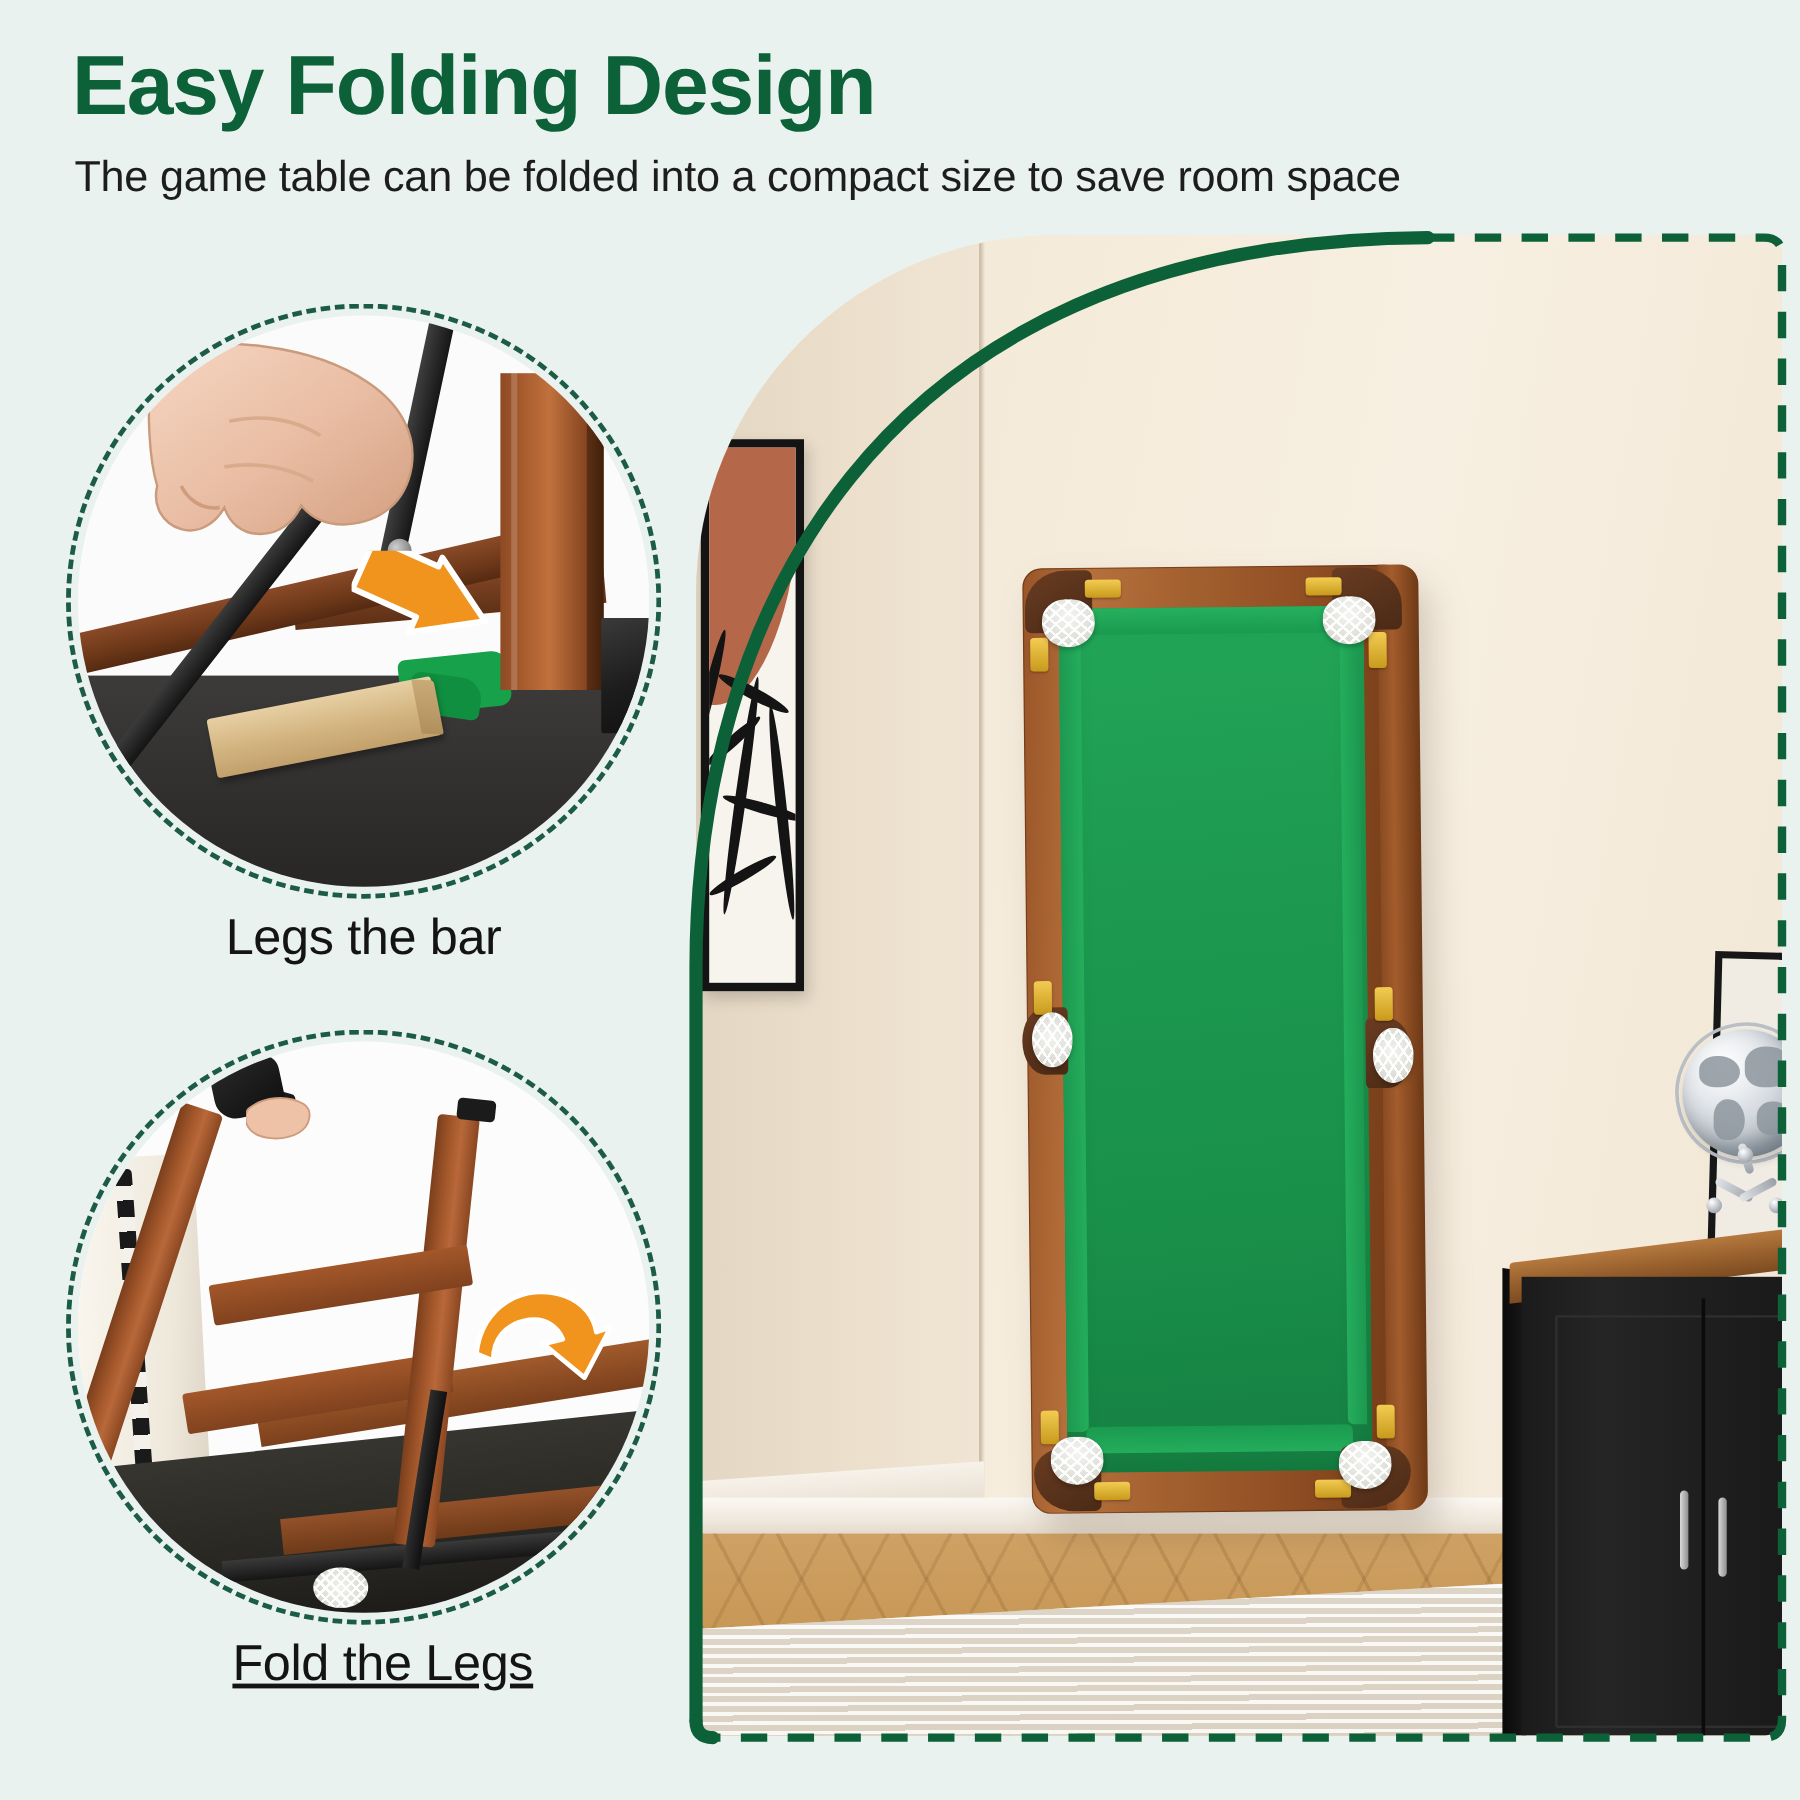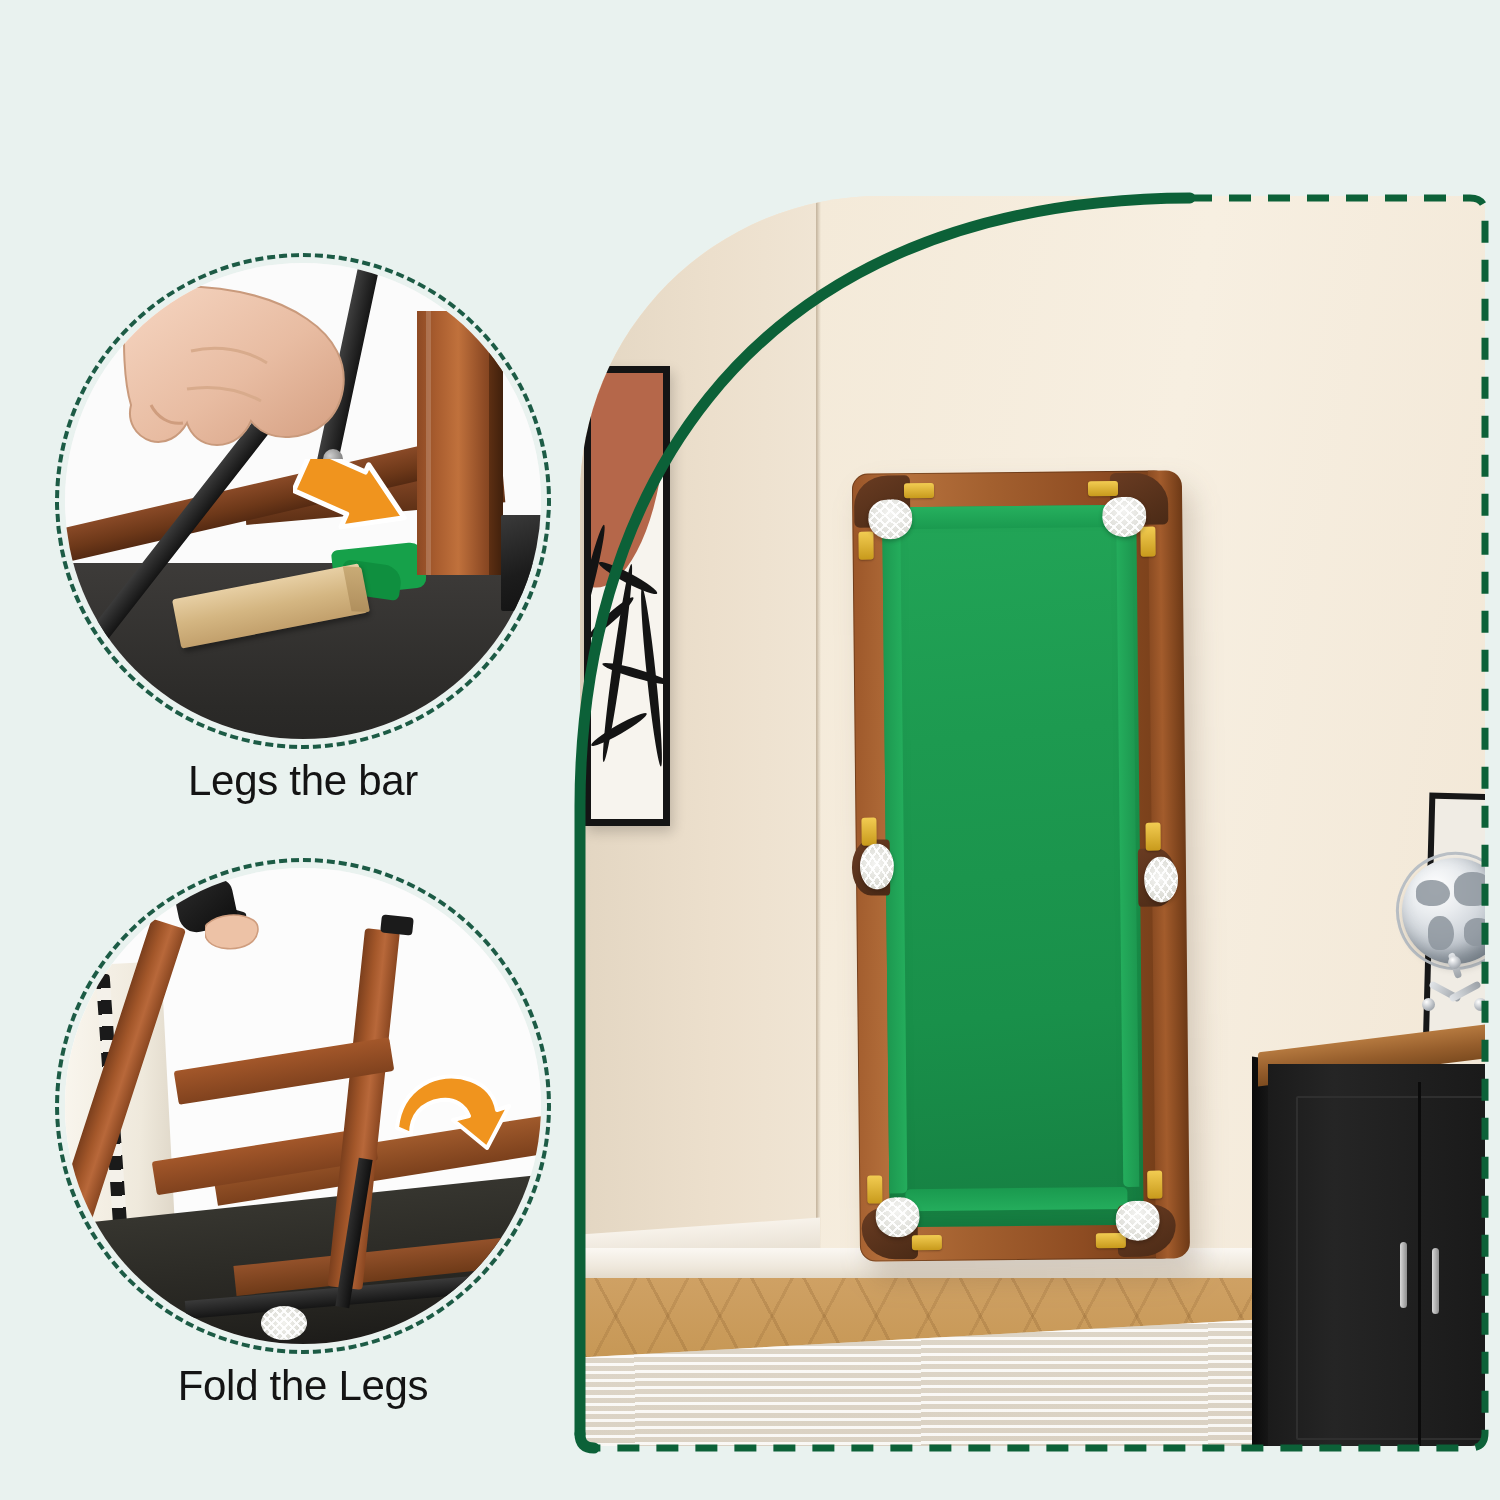--- a/index.html
+++ b/index.html
@@ -36,21 +36,21 @@
   .inset-photo{
     position:absolute;left:10px;top:10px;
     width:476px;height:476px;border-radius:50%;
     overflow:hidden;background:#f6f6f6;
   }
   .caption{
     position:absolute;width:496px;text-align:center;
     font-size:42px;color:#141414;letter-spacing:-.3px;
   }
   #caption-1{left:55px;top:757px;}
-  #caption-2{left:55px;top:1362px;}
+  #caption-2{left:71px;top:1362px;text-decoration:underline;}
 
   
   .i1-bg{position:absolute;inset:0;background:#fbfbfb;}
   .i1-table-edge{ 
     position:absolute;left:-20px;top:300px;width:560px;height:240px;
     background:linear-gradient(180deg,#3d3b39 0%,#2b2a28 60%,#232221 100%);
   }
   .i1-rail{ 
     position:absolute;left:-30px;top:272px;width:430px;height:34px;
     background:linear-gradient(180deg,#8a4a27 0%,#6d3819 60%,#552a12 100%);
@@ -312,20 +312,22 @@
       repeating-linear-gradient(-55deg, rgba(255,255,255,.9) 0 2px, rgba(255,255,255,0) 2px 7px),
       radial-gradient(circle at 45% 45%, #f4f4f2 0%, #d9d9d2 72%, #c2c2ba 100%);
     border-radius:50%;box-shadow:0 2px 4px rgba(0,0,0,.22);}
   .pt-leather{position:absolute;background:linear-gradient(150deg,#6a3c22,#4a2a16);
     border-radius:40%;}
 </style>
 </head>
 <body>
 
 <div id="header">
+  <div id="title">Easy Folding Design</div>
+  <div id="subtitle">The game table can be folded into a compact size to save room space</div>
 </div>
 
 <div class="inset" id="inset-1">
   <div class="inset-photo">
     <div class="i1-bg"></div>
     <div class="i1-table-edge"></div>
     <div class="i1-rail2"></div>
     <div class="i1-rail"></div>
     <div class="i1-green-felt"></div>
     <div class="i1-green-felt2"></div>

